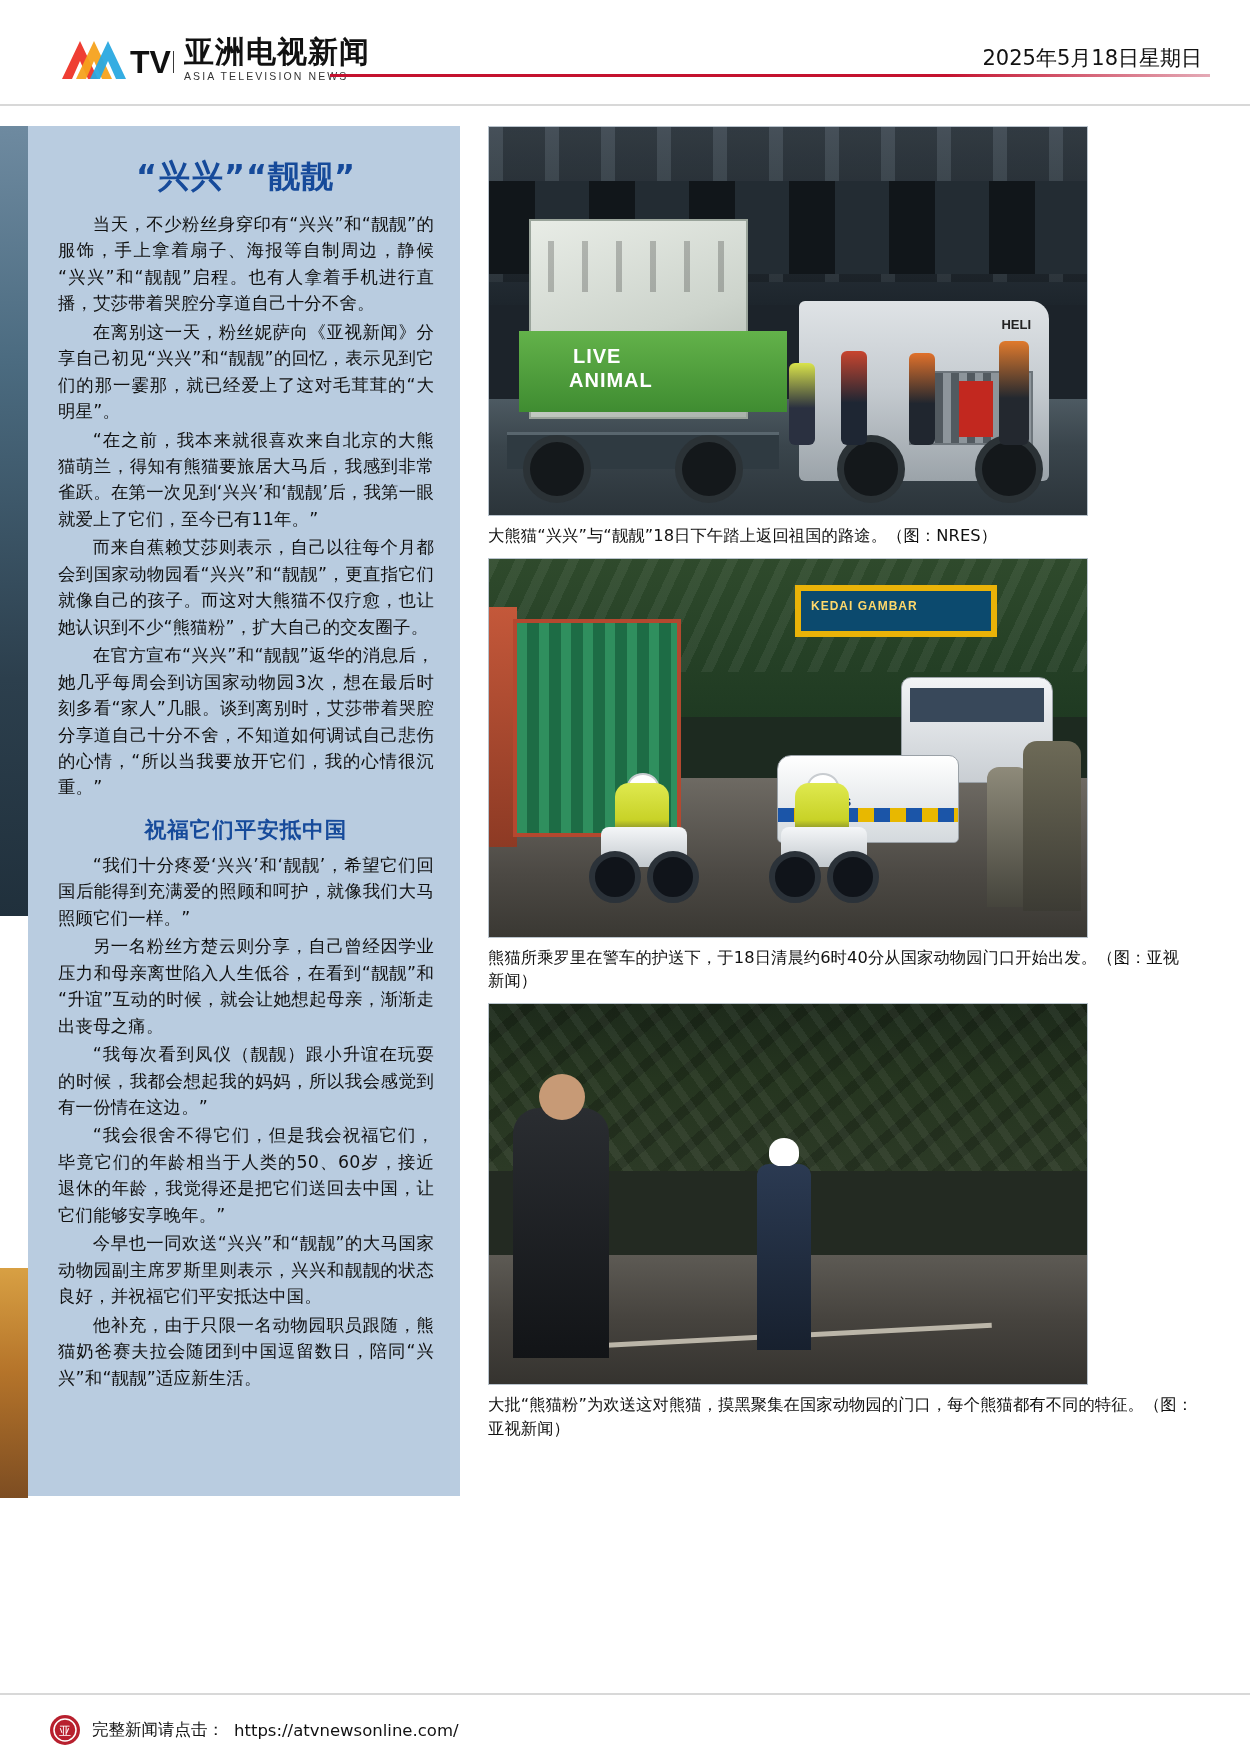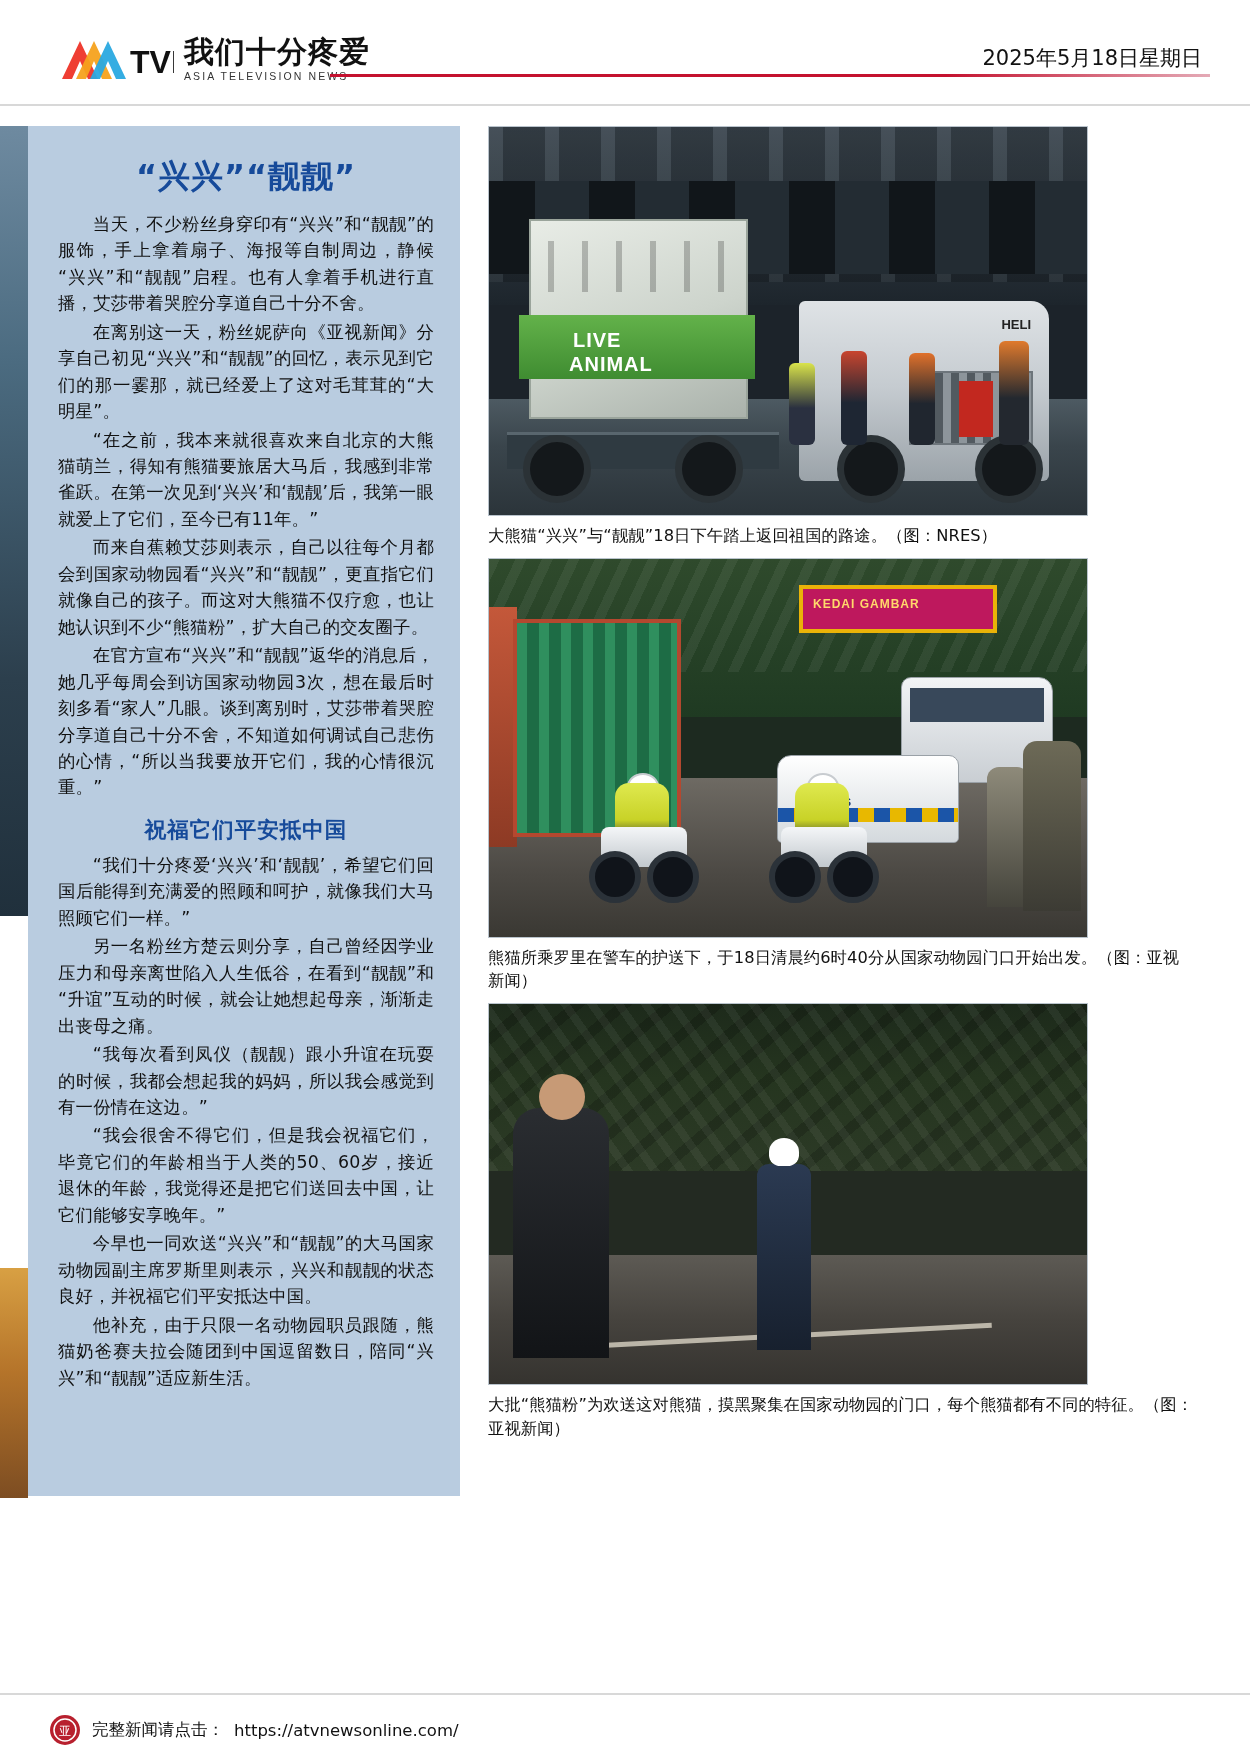--- a/index.html
+++ b/index.html
@@ -184,22 +184,23 @@
   .p1 .crate {
     position:absolute; left:40px; top:92px; width:215px; height:196px;
     background: linear-gradient(160deg,#e8ece6 0%,#cdd4cc 55%,#aab2ab 100%);
     border: 2px solid #9aa49b;
   }
   .p1 .crate:after {
     content:""; position:absolute; left:8%; top:10%; width:84%; height:26%;
     background: repeating-linear-gradient(90deg, rgba(0,0,0,0.22) 0 6px, transparent 6px 34px);
   }
   .p1 .greenband {
-    position:absolute; left:30px; top:188px; width:236px; height:64px;
+    position:absolute; left:30px; top:204px; width:236px; height:81px;
     background: linear-gradient(180deg,#63b24a 0%,#3f8c31 100%);
+    padding-left: 32px;
   }
   .p1 .greenband span {
     position:absolute; left: 54px; top: 14px;
     color:#fff; font-weight:bold; font-size:20px; letter-spacing:1px;
     font-family:"Liberation Sans",sans-serif;
   }
   .p1 .greenband span.l2 { top: 38px; left: 50px; }
   .p1 .trailer {
     position:absolute; left:18px; bottom:46px; width:272px; height:34px;
     background:#2f3a41; border-top:3px solid #59666e;
@@ -256,21 +257,21 @@
   .p2 .wall {
     position:absolute; left:0; top:48px; width:28px; height:240px;
     background: linear-gradient(180deg,#c4583a,#8d3a24);
   }
   .p2 .road {
     position:absolute; left:0; bottom:0; width:100%; height:42%;
     background: linear-gradient(180deg,#6e6a63 0%,#4c4944 60%,#3a3833 100%);
   }
   .p2 .shop {
     position:absolute; right:90px; top:26px; width:190px; height:40px;
-    background:#be185d; border:4px solid #eab308;
+    background:#0c4a6e; border:6px solid #eab308;
   }
   .p2 .shop span {
     position:absolute; left:10px; top:8px; color:#ffd86b; font-size:12px;
     font-family:"Liberation Sans",sans-serif; font-weight:bold; letter-spacing:1px;
   }
   .p2 .van {
     position:absolute; right:34px; top:118px; width:150px; height:104px;
     background: linear-gradient(180deg,#f2f4f6 0%,#c9ced3 100%);
     border-radius:10px 14px 6px 6px; border:1px solid #9aa1a7;
   }
@@ -394,21 +395,21 @@
 <div class="page-header">
 
   <div class="logo-wrap">
     <svg class="logo-mark" width="118" height="52" viewBox="0 0 118 52">
       <path d="M6 46 L24 8 L42 46 L32 46 L24 28 L16 46 Z" fill="#ef3e33"></path>
       <path d="M20 46 L38 8 L56 46 L46 46 L38 28 L30 46 Z" fill="#f6a21d" opacity="0.95"></path>
       <path d="M34 46 L52 8 L70 46 L60 46 L52 28 L44 46 Z" fill="#2aa9e0" opacity="0.95"></path>
       <text x="74" y="40" font-family="Liberation Sans, sans-serif" font-size="32" font-weight="bold" fill="#111">TVN</text>
     </svg>
     <div>
-      <div class="logo-cn">我们十分疼爱</div>
+      <div class="logo-cn">亚洲电视新闻</div>
       <div class="logo-en">ASIA TELEVISION NEWS</div>
     </div>
   </div>
 
   <div class="header-rule"></div>
 
   <div class="header-date">
     <span>2025年5月18日</span><span class="weekday">星期日</span>
   </div>
   <div class="header-bottom-line"></div>

